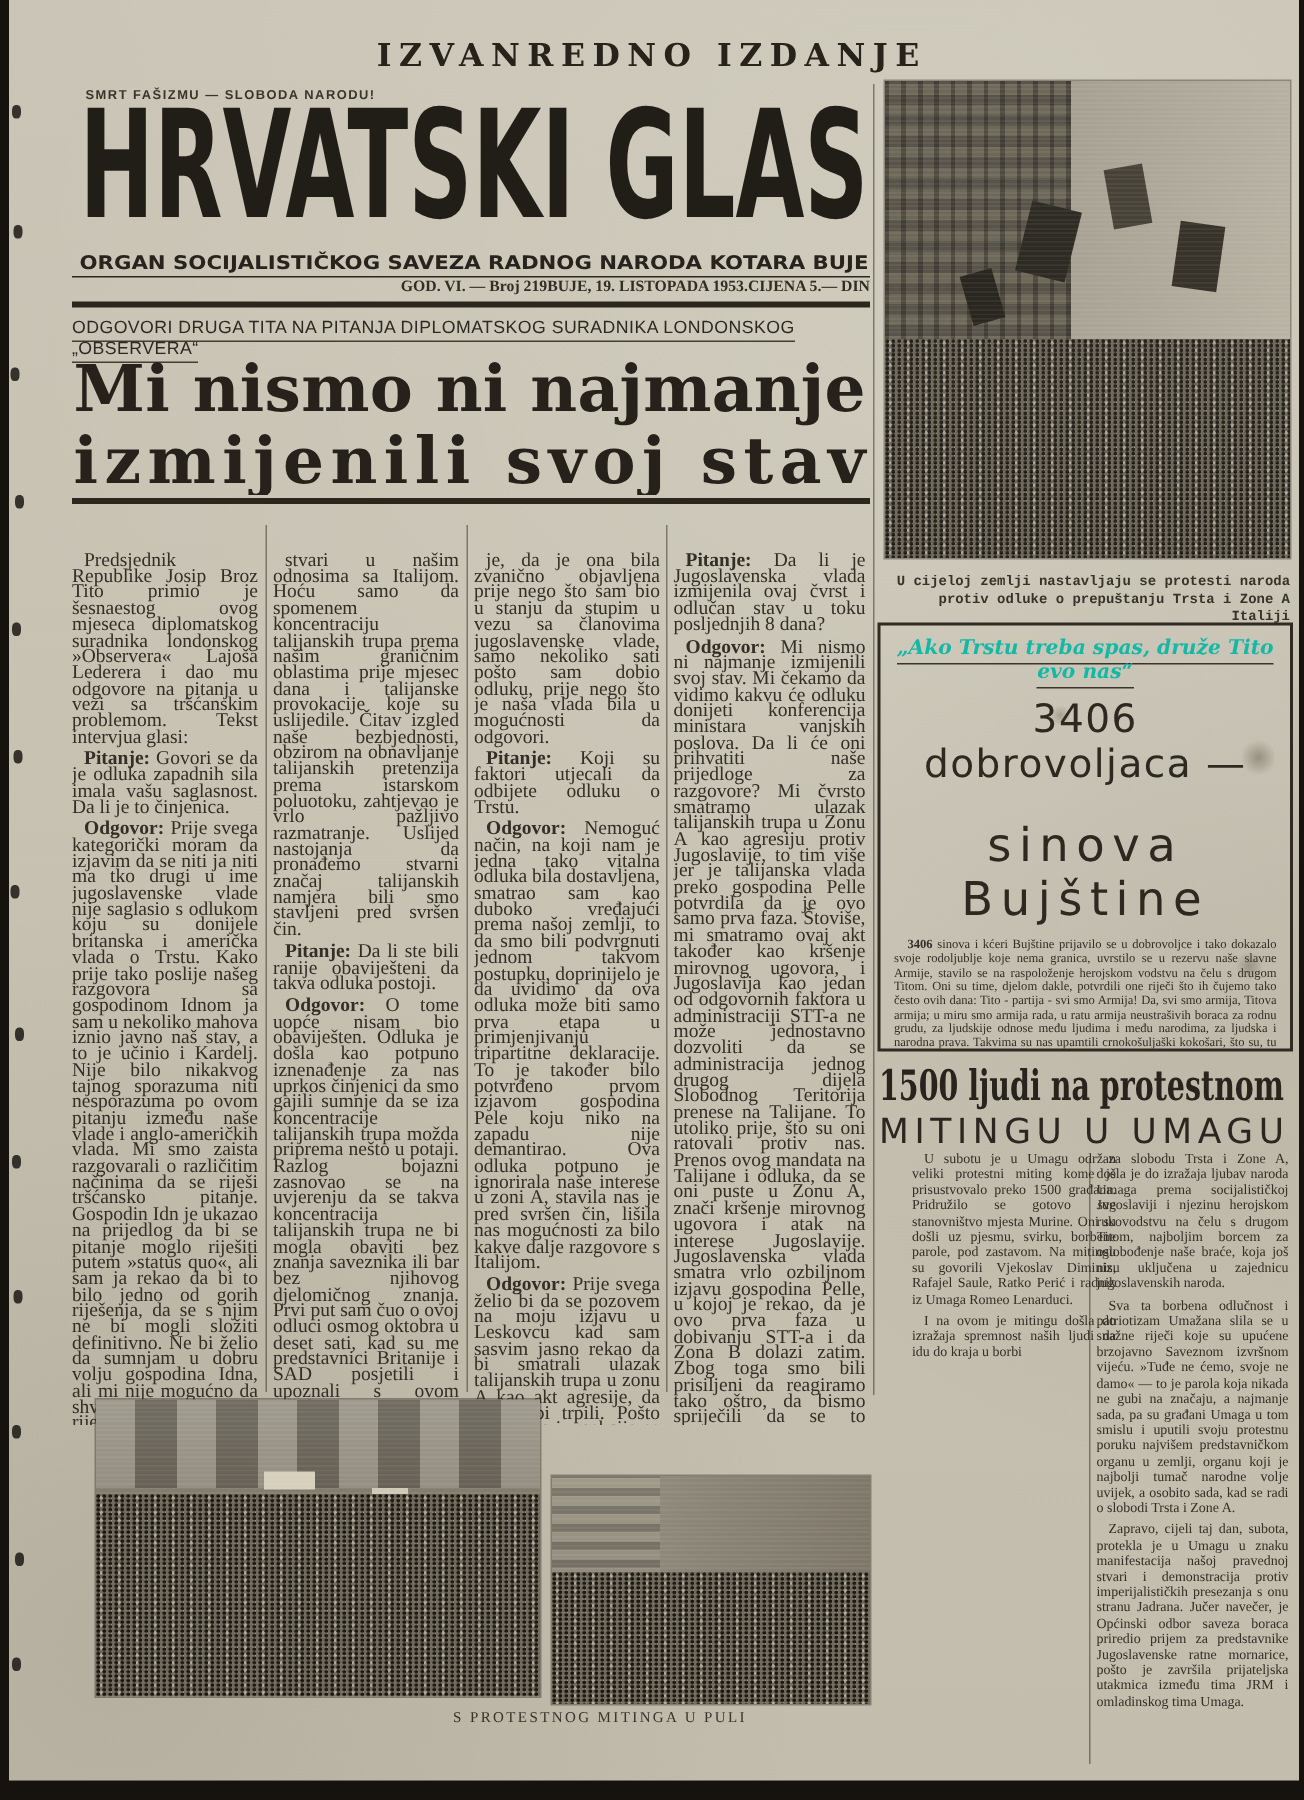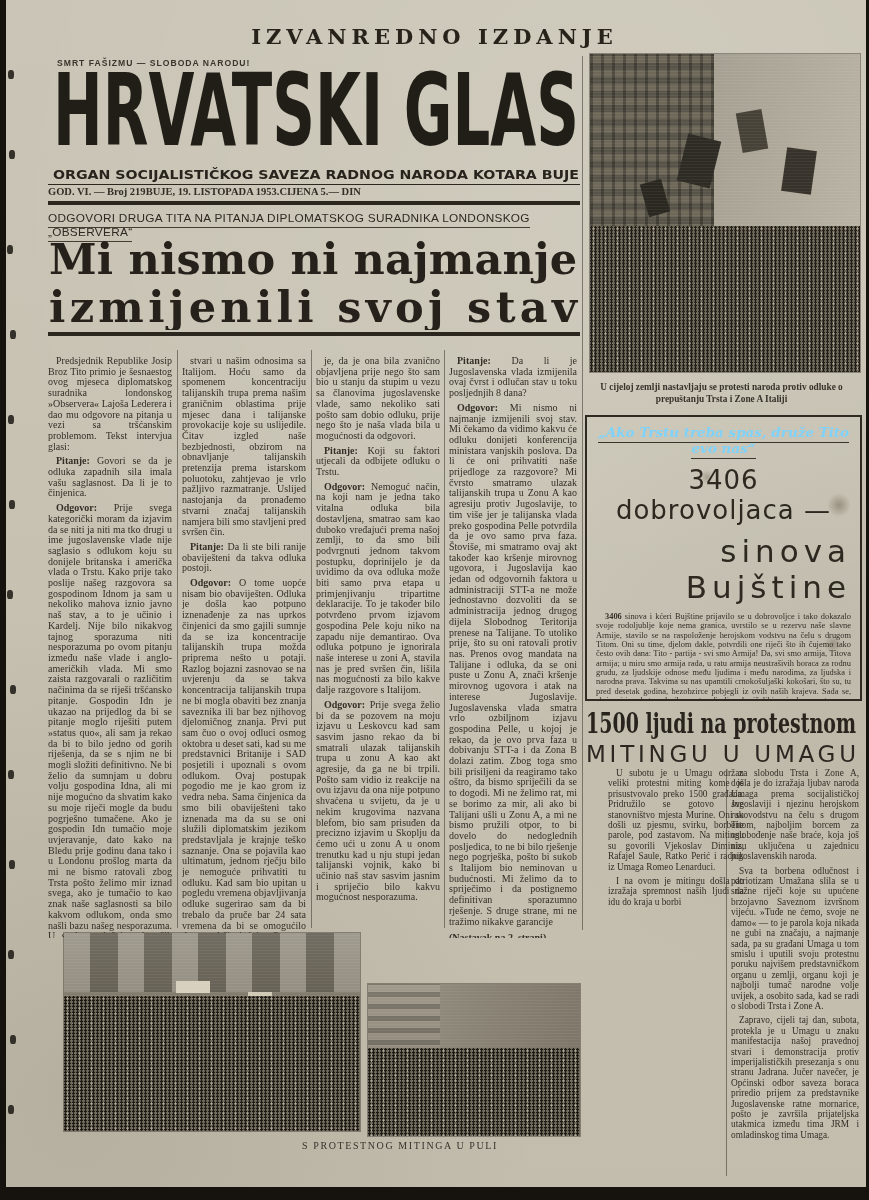--- a/index.html
+++ b/index.html
@@ -30,28 +30,28 @@
   .abs{position:absolute;z-index:4;}
 
   .banner{left:0;top:24px;width:869px;text-align:center;
     font-family:"DejaVu Serif", serif;font-weight:bold;font-size:21px;letter-spacing:5px;color:#27231b;}
   .slogan{left:57px;top:58px;font-family:"Liberation Sans", sans-serif;
     font-size:8.6px;letter-spacing:1px;color:#3a352c;font-weight:bold;}
 
   .rule{background:#2b271f;z-index:4;position:absolute;}
   .vrule{background:rgba(43,39,31,.5);width:1px;position:absolute;z-index:4;}
 
-  .info-row{left:48px;top:186px;width:532px;display:flex;justify-content:flex-start;
+  .info-row{left:48px;top:186px;width:532px;display:flex;justify-content:flex-end;
     font-size:10.5px;font-weight:bold;color:#322d25;}
   .kicker{left:48px;top:211px;width:532px;text-align:left;
     font-family:"Liberation Sans", sans-serif;font-size:11.8px;color:#2d2922;letter-spacing:.3px;}
   .kicker span{border-bottom:1px solid #433d32;padding-bottom:2px;}
 
-  .colbox{position:absolute;z-index:4;top:356px;height:582px;overflow:hidden;
-    font-size:10px;line-height:10.7px;text-align:justify;color:#332e26;}
+  .colbox{position:absolute;z-index:4;top:368px;height:582px;overflow:hidden;
+    font-size:13px;line-height:10.7px;text-align:justify;color:#332e26;}
   .colbox p{margin:0 0 4px 0;text-indent:8px;}
   .lead{font-weight:bold;}
   .lead:not(:empty)::after{content:" ";}
   .continuation{font-weight:bold;text-align:left;text-indent:0 !important;margin-top:6px !important;}
 
   .photo{position:absolute;z-index:4;overflow:hidden;box-shadow:0 0 0 1px rgba(40,35,28,.4);}
   .photo::after{content:"";position:absolute;inset:0;
     background:repeating-linear-gradient(0deg,rgba(255,255,255,.05) 0 1px,transparent 1px 3px);}
   .crowd{position:absolute;left:0;right:0;bottom:0;
     background-image:
@@ -66,31 +66,31 @@
   #photo-top .building{left:0;top:0;width:46%;height:58%;
     background:
       repeating-linear-gradient(90deg,rgba(0,0,0,.28) 0 3px,transparent 3px 11px),
       repeating-linear-gradient(0deg,#59544a 0 7px,#6e6859 7px 14px);}
   #photo-top .crowd{height:46%;}
   #photo-top .flag1{left:34%;top:26%;width:34px;height:48px;transform:rotate(14deg);background:#2e2b24;}
   #photo-top .flag2{left:55%;top:18%;width:26px;height:40px;transform:rotate(-10deg);background:#474238;}
   #photo-top .flag3{left:72%;top:30%;width:30px;height:44px;transform:rotate(8deg);background:#37332b;}
   #photo-top .flag4{left:20%;top:40%;width:22px;height:34px;transform:rotate(-16deg);background:#2a2720;}
 
-  .photo-caption{left:583px;top:382px;width:277px;text-align:center;
-    font-size:9.3px;font-weight:bold;line-height:11.5px;color:#37322a;}
+  .photo-caption{left:583px;top:382px;width:277px;text-align:right;
+    font-size:9.3px;font-weight:bold;line-height:11.5px;color:#37322a;font-family:Liberation Mono, monospace;}
 
   .volbox{left:585px;top:415px;width:255px;height:267px;z-index:4;position:absolute;
     border:2.5px solid #2f2b23;padding:7px 9px 8px 9px;overflow:hidden;background:rgba(255,255,250,.04);}
   .volbox .vol-kicker{text-align:center;font-family:"DejaVu Serif", serif;font-style:italic;
-    font-weight:bold;font-size:13.5px;color:#7dd3fc;}
+    font-weight:bold;font-size:13.5px;color:#14b8a6;}
   .volbox .vol-kicker span{border-bottom:1.5px solid #3a352c;padding-bottom:2px;}
   .vol-head1{text-align:center;margin-top:9px;font-family:"DejaVu Sans", sans-serif;
     font-size:26px;color:#2d2921;letter-spacing:1px;}
-  .vol-head2{text-align:right;margin-top:8px;font-family:"DejaVu Sans", sans-serif;
+  .vol-head2{text-align:center;margin-top:21px;font-family:"DejaVu Sans", sans-serif;
     font-size:31px;color:#2d2921;letter-spacing:5px;}
   .vol-body{margin-top:7px;font-size:8.4px;line-height:9.35px;text-align:justify;color:#332e26;}
   .vol-body p{margin:0;text-indent:9px;}
 
   .umag-col{position:absolute;z-index:4;top:768px;overflow:hidden;
     font-size:9.3px;line-height:10.4px;text-align:justify;color:#332e26;}
   .umag-col p{margin:0 0 4px 0;text-indent:8px;}
 
   #photo-bl{left:64px;top:933px;width:296px;height:198px;
     background:linear-gradient(180deg,#8f897b 0%,#837d6f 28%,#77705f 100%);}

